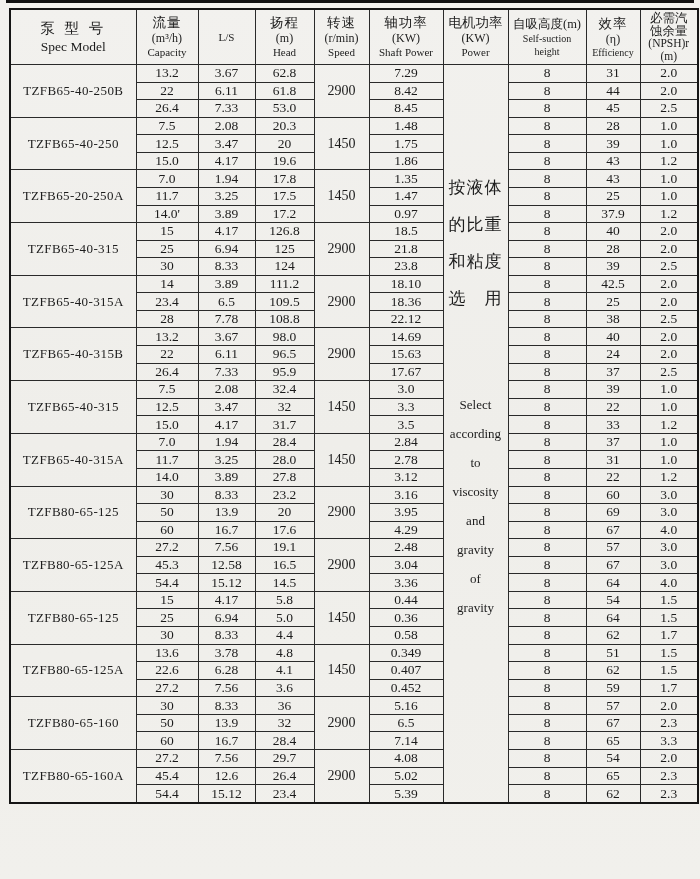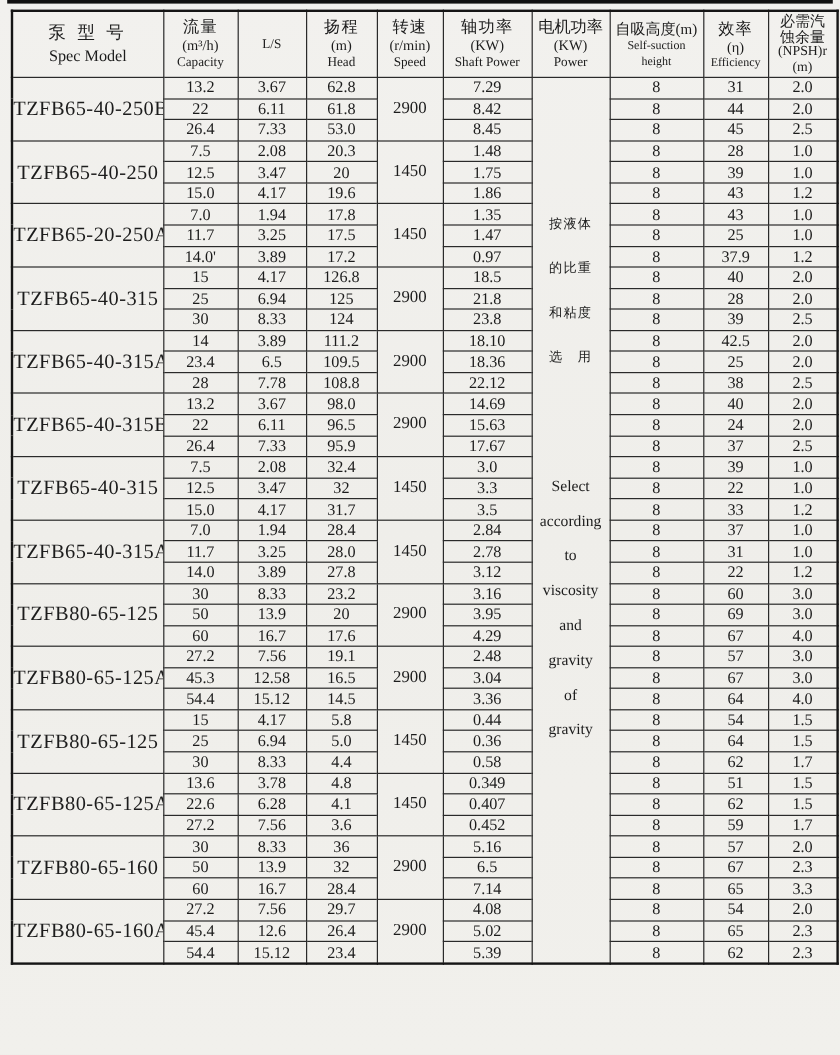--- a/index.html
+++ b/index.html
@@ -37,28 +37,28 @@
   thead th { height:54px; font-weight:normal; }
   tbody td { font-size:13.5px; }
   .hline-zh  { font-size:13.5px; line-height:16px; letter-spacing:1px; }
   .hline-unit{ font-size:12px;   line-height:14px;text-align:center; }
   .hline-en  { font-size:11px; line-height:15px; }
   .hline-en-sm { font-size:10px; line-height:13px; }
   .npsh-head .hline-zh { line-height:12.5px; letter-spacing:0; font-size:12.5px; }
   .npsh-head .hline-unit { line-height:12.5px; font-size:11.5px; }
   .model-head .hline-zh { font-size:14.5px; letter-spacing:3px; line-height:20px; }
   .model-head .hline-en { font-size:13.5px; line-height:18px; }
-  .model-cell { font-size:17px; letter-spacing:0.4px;margin-top:31px; }
+  .model-cell { font-size:13px; letter-spacing:0.4px;margin-top:31px; }
   .speed-cell { font-size:14px; }
   .power-cell { vertical-align:top; }
   .power-note {
     display:flex; flex-direction:column; align-items:center;
     padding-top:104px;
   }
-  .power-note .zh { font-size:11px; line-height:37px; letter-spacing:1px; }
+  .power-note .zh { font-size:17px; line-height:37px; letter-spacing:1px; }
   .power-note .gap { height:73px; }
   .power-note .en { font-size:13px; line-height:29px; }
 </style>
 </head>
 <body>
 
 <div class="page">
   <div class="top-rule"></div>
 
   <table class="spec">

